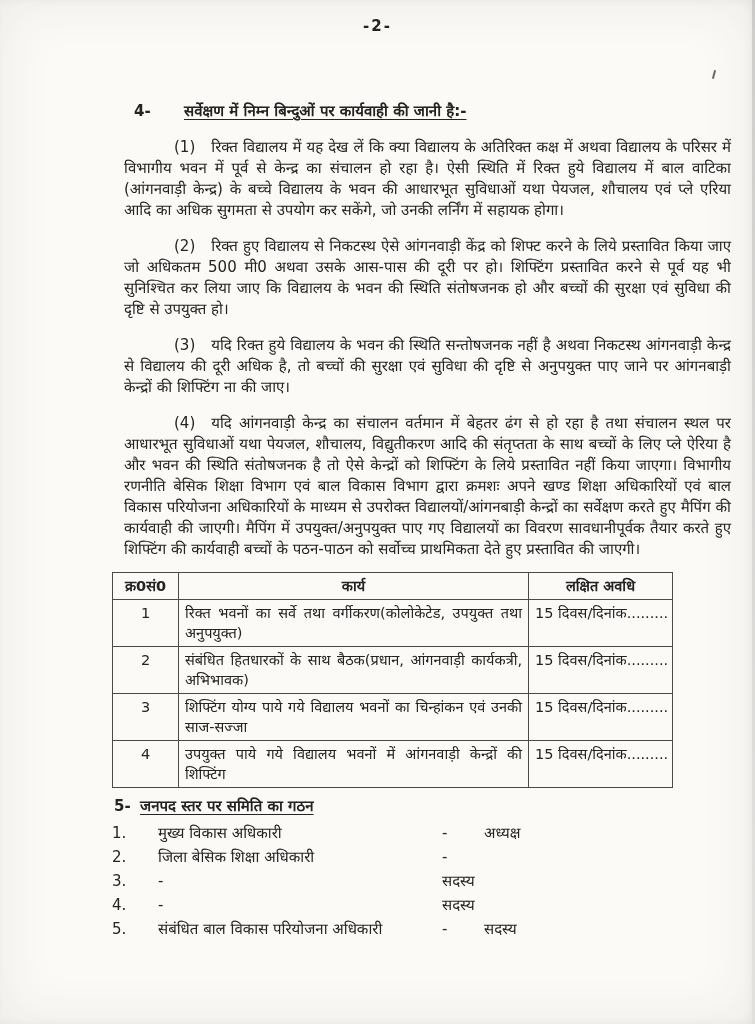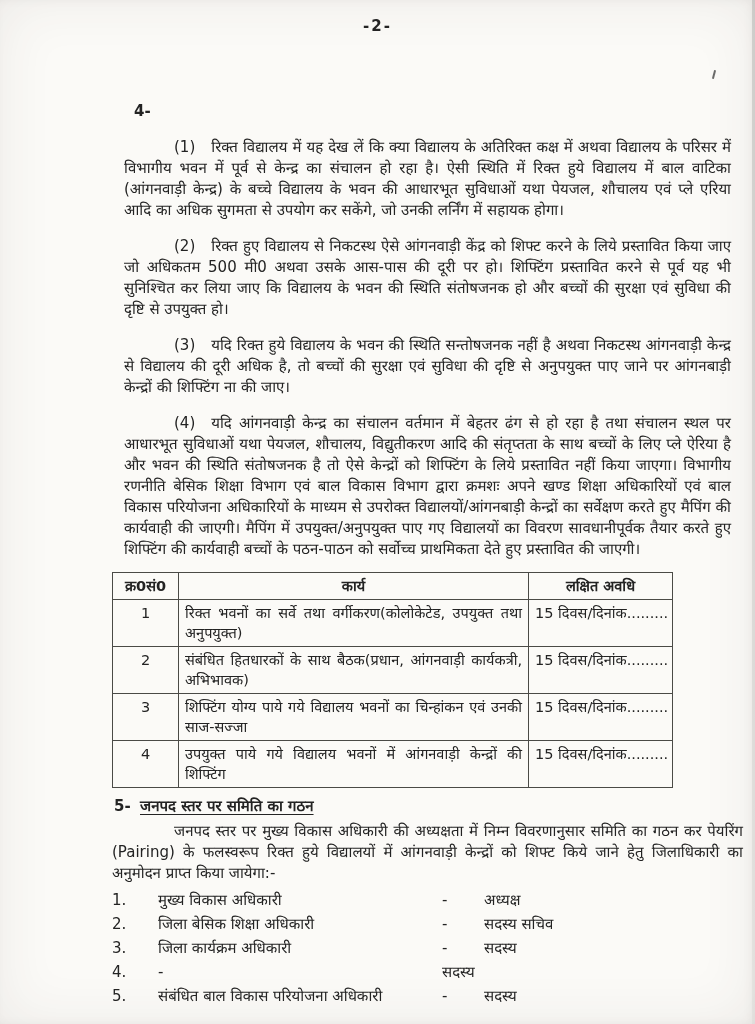--- a/index.html
+++ b/index.html
@@ -94,20 +94,21 @@
 <body>
 
 <div class="page">
   <div class="artifact-edge"></div>
   <div class="artifact-tr"></div>
 
   <div class="page-number">-2-</div>
 
   <div class="sec-head s4">
     <span class="sec-num">4-</span>
+    <span class="sec-title u">सर्वेक्षण में निम्न बिन्दुओं पर कार्यवाही की जानी है:-</span>
   </div>
 
   <p class="body-para">
     <span class="marker">(1)</span><span>रिक्त विद्यालय में यह देख लें कि क्या विद्यालय के अतिरिक्त कक्ष में अथवा विद्यालय के परिसर में विभागीय भवन में पूर्व से केन्द्र का संचालन हो रहा है। ऐसी स्थिति में रिक्त हुये विद्यालय में बाल वाटिका (आंगनवाड़ी केन्द्र) के बच्चे विद्यालय के भवन की आधारभूत सुविधाओं यथा पेयजल, शौचालय एवं प्ले एरिया आदि का अधिक सुगमता से उपयोग कर सकेंगे, जो उनकी लर्निंग में सहायक होगा।</span>
   </p>
 
   <p class="body-para">
     <span class="marker">(2)</span><span>रिक्त हुए विद्यालय से निकटस्थ ऐसे आंगनवाड़ी केंद्र को शिफ्ट करने के लिये प्रस्तावित किया जाए जो अधिकतम 500 मी0 अथवा उसके आस-पास की दूरी पर हो। शिफ्टिंग प्रस्तावित करने से पूर्व यह भी सुनिश्चित कर लिया जाए कि विद्यालय के भवन की स्थिति संतोषजनक हो और बच्चों की सुरक्षा एवं सुविधा की दृष्टि से उपयुक्त हो।</span>
   </p>
 
@@ -154,38 +155,35 @@
         <td class="period">15 दिवस/दिनांक.........</td>
       </tr>
     </tbody>
   </table>
 
   <div class="sec-head s5">
     <span class="sec-num">5-</span>
     <span class="sec-title u">जनपद स्तर पर समिति का गठन</span>
   </div>
 
-  <p class="intro-para">जनपद स्तर पर मुख्य विकास अधिकारी की अध्यक्षता में निम्न विवरणानुसार समिति का गठन कर पेयरिंग (Pairing) के फलस्वरूप रिक्त हुये विद्यालयों में आंगनवाड़ी केन्द्रों को शिफ्ट किये जाने हेतु जिलाधिकारी का अनुमोदन प्राप्त किया जायेगा:-</p>
 
   <div class="members">
     <div class="member-row">
       <span class="m-num">1.</span>
       <span class="m-name">मुख्य विकास अधिकारी</span>
       <span class="m-dash">-</span>
       <span class="m-role">अध्यक्ष</span>
     </div>
     <div class="member-row">
       <span class="m-num">2.</span>
       <span class="m-name">जिला बेसिक शिक्षा अधिकारी</span>
       <span class="m-dash">-</span>
-      <span class="m-role">सदस्य सचिव</span>
     </div>
     <div class="member-row">
       <span class="m-num">3.</span>
-      <span class="m-name">जिला कार्यक्रम अधिकारी</span>
       <span class="m-dash">-</span>
       <span class="m-role">सदस्य</span>
     </div>
     <div class="member-row">
       <span class="m-num">4.</span>
       <span class="m-dash">-</span>
       <span class="m-role">सदस्य</span>
     </div>
     <div class="member-row">
       <span class="m-num">5.</span>

